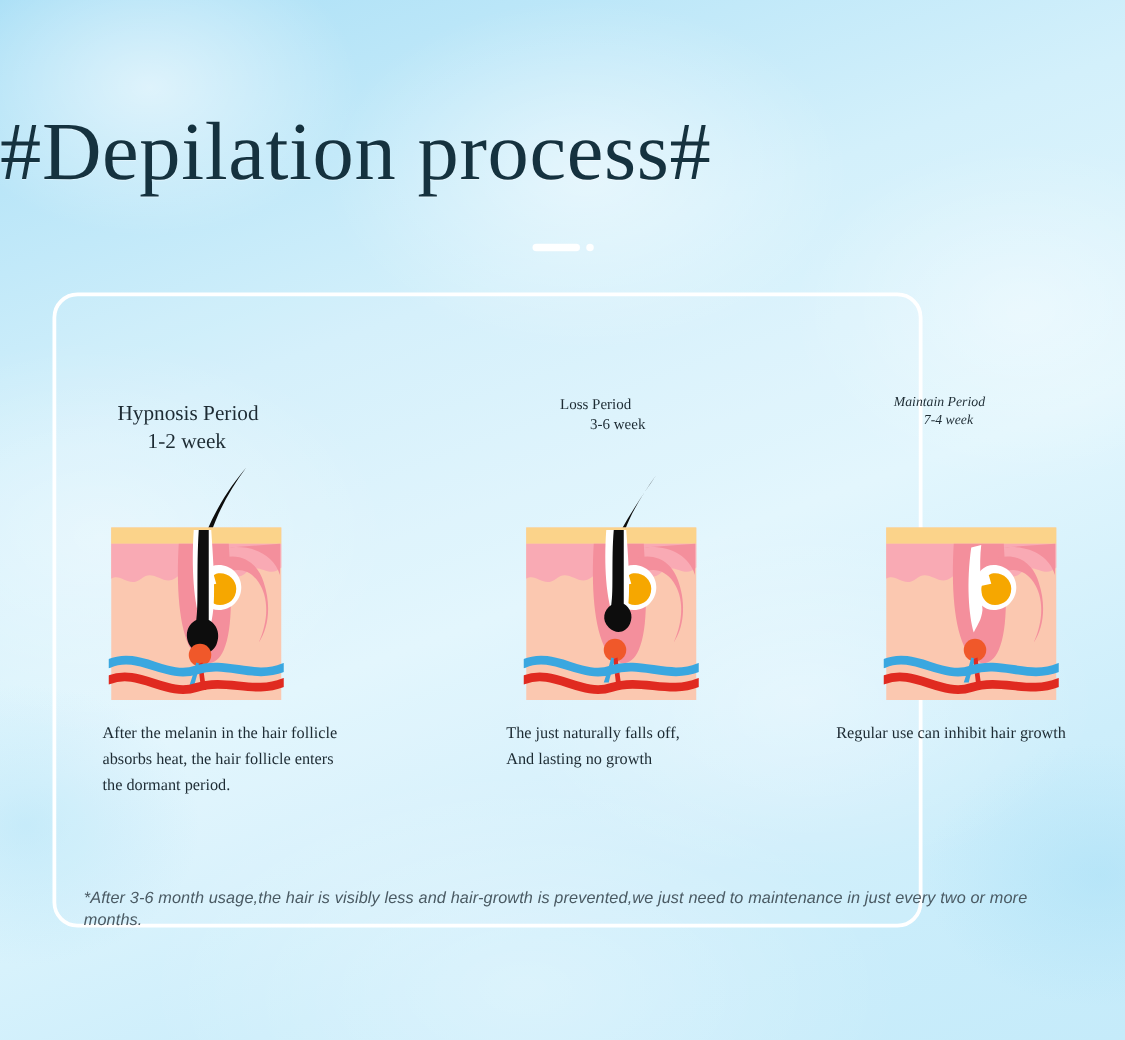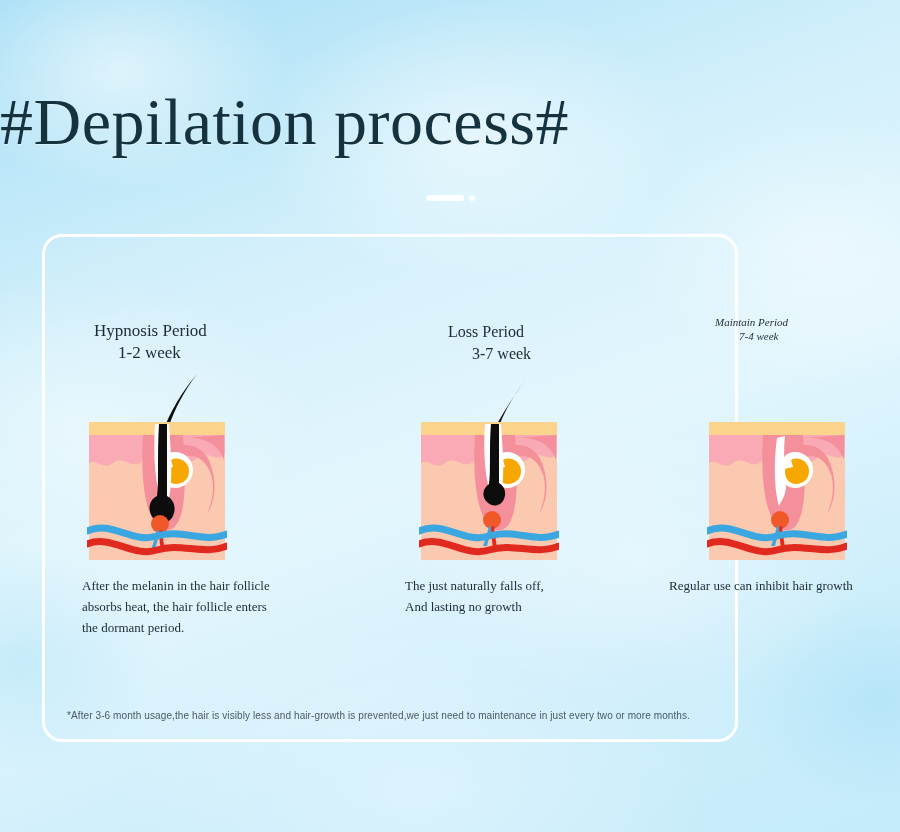--- a/index.html
+++ b/index.html
@@ -106,21 +106,21 @@
     position: absolute;
     font-family: "Liberation Serif", serif;
     font-size: 17px;
     line-height: 1.33;
     color: #1d2b33;
     white-space: pre-line;
   }
   .heading .ln2 { display: block; margin-left: 24px; }
 
   .col-1 .heading { left: 49px; top: 60px; }
-  .col-2 .heading { left: 131px; top: 63px; font-size: 16px; }
+  .col-2 .heading { left: 131px; top: 63px; font-size: 12px; }
   .col-3 .heading { left: 126px; top: 63px; font-size: 11px; font-style: italic; }
 
   .art {
     position: absolute;
   }
   .col-1 .art { left: 42px; top: 131px; }
   .col-2 .art { left: 102px; top: 131px; }
   .col-3 .art { left: 118px; top: 131px; }
 
   .caption {
@@ -135,24 +135,25 @@
   .col-2 .caption { left: 88px; top: 338px; width: 230px; }
   .col-3 .caption { left: 80px; top: 338px; width: 240px; }
 
   
   .footnote {
     position: absolute;
     left: 22px;
     top: 472px;
     width: 780px;
     font-family: "Liberation Sans", sans-serif;
-    font-size: 10px;
+    font-size: 13px;
     line-height: 1.4;
     color: #4a5a63;
     letter-spacing: .1px;
+    font-style: italic;
   }
 </style>
 </head>
 <body>
 
 <div id="page">
 
   <div class="title-wrap">
     <div class="page-title">#Depilation process#</div>
   </div>
@@ -208,21 +209,21 @@
         </div>
 
         <div class="caption">After the melanin in the hair follicle
 absorbs heat, the hair follicle enters
 the dormant period.</div>
       </div>
 
       <div class="col col-2">
         <div class="heading">
           <span>Loss Period</span>
-          <span class="ln2">3-7 week</span>
+          <span class="ln2">3-6 week</span>
         </div>
 
         <div class="art">
           <svg width="140" height="196" viewBox="0 0 140 196" xmlns="http://www.w3.org/2000/svg">
             <path d="M78 56 C 88 38 98 24 106 12 C 96 26 86 42 81 56 Z" fill="#0d0d0d"></path>
             <g>
               <rect x="2" y="54" width="136" height="138" fill="#fbc8b0"></rect>
               <rect x="2" y="54" width="136" height="13" fill="#fbd38a"></rect>
               <path d="M2 67 H138 V86 C 128 96 120 80 110 90 C 100 100 92 84 82 93 C 72 101 64 85 54 94 C 44 102 36 86 26 95 C 16 103 10 90 2 95 Z" fill="#f9aab4"></path>
               <path d="M56 67 C 54 100 56 135 66 152 C 74 166 86 166 92 152 C 100 134 98 100 96 67 Z" fill="#f48f9c"></path>

